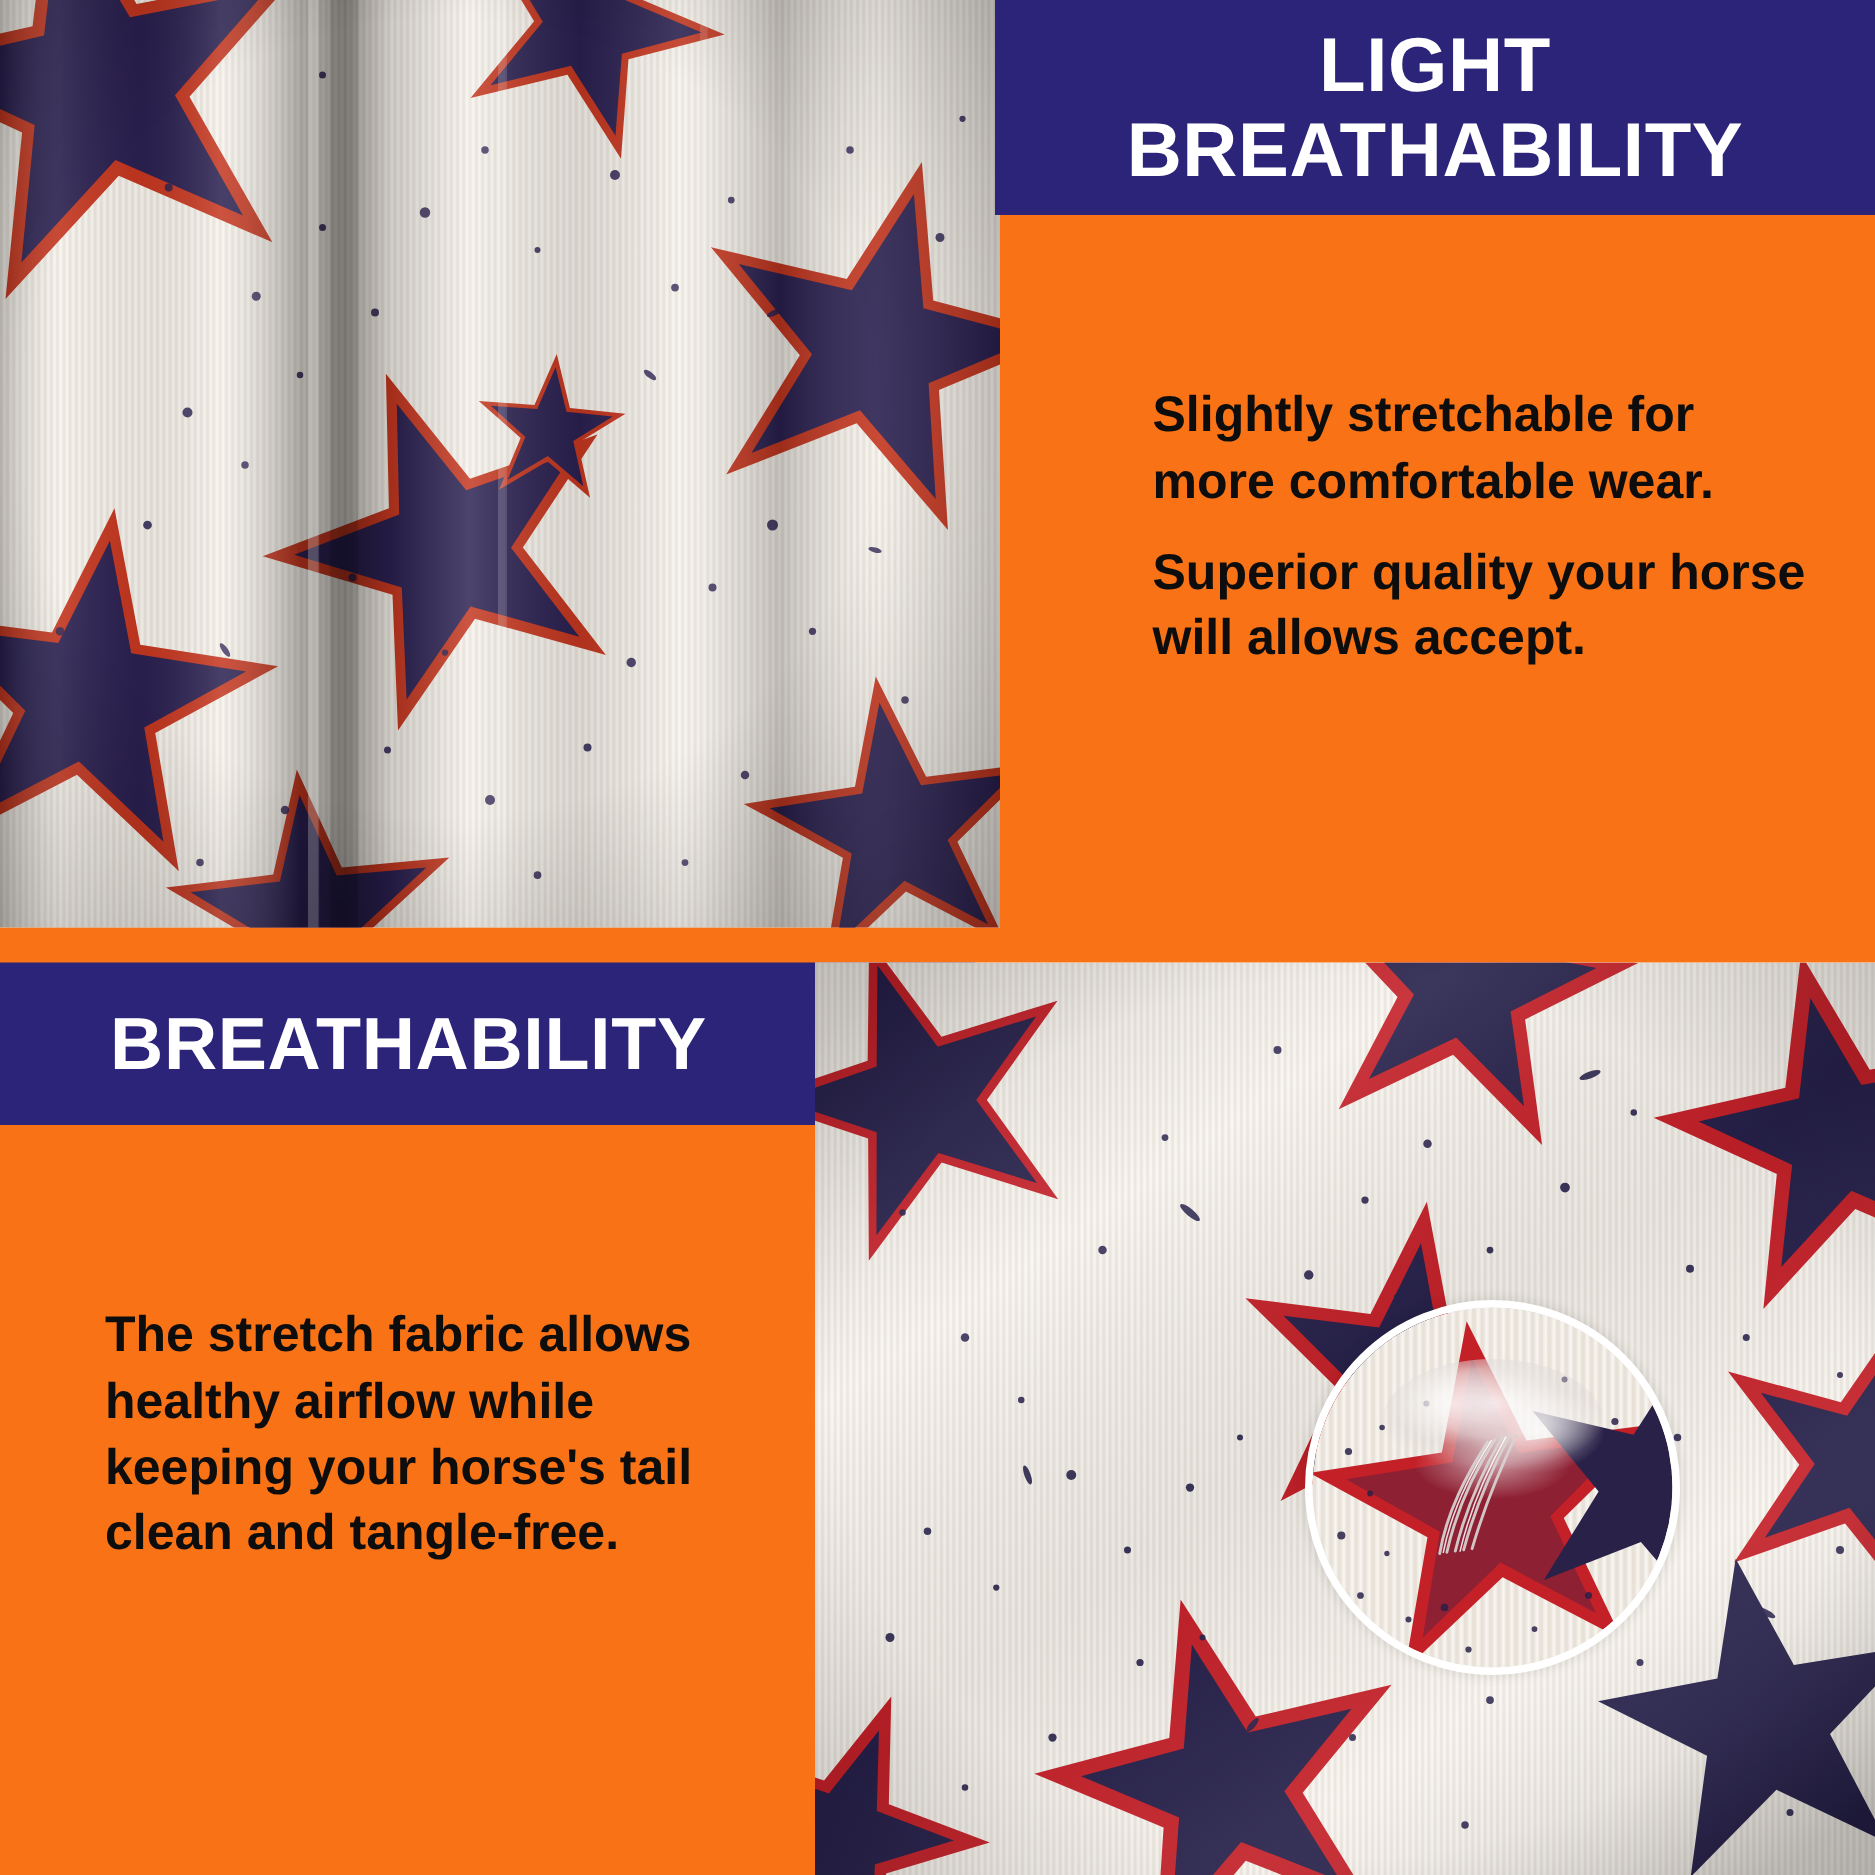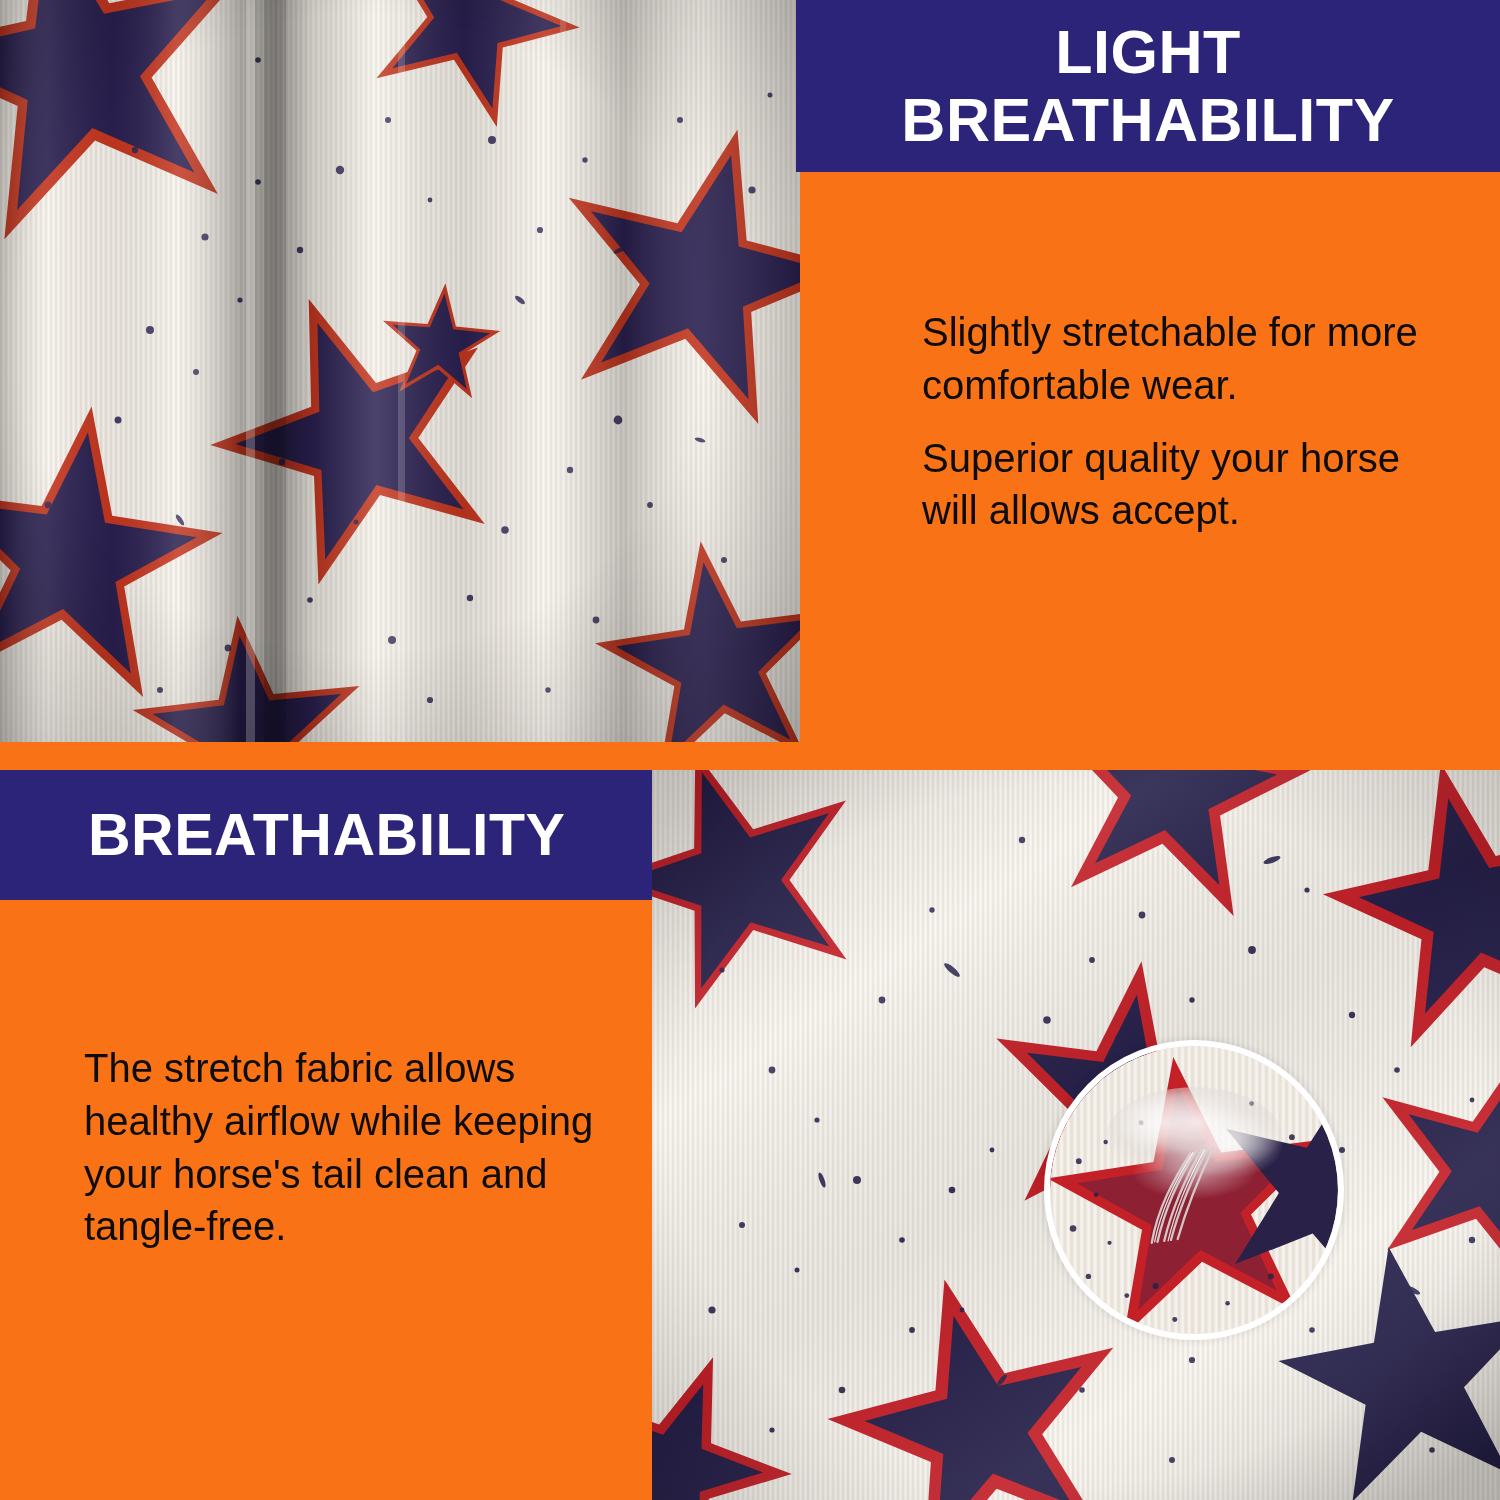--- a/index.html
+++ b/index.html
@@ -56,20 +56,21 @@
   #banner-stretch .banner-title { font-size: 61px; }
   #banner-breathe .banner-title { font-size: 59px; text-align: left; }
 
   
   .copy {
     position: absolute;
     color: #0d0d0d;
     font-size: 40px;
     line-height: 1.32;
     font-family: "Liberation Sans", sans-serif;
+    font-weight: bold;
   }
   #copy-stretch { left: 922px; top: 306px; width: 540px; }
   #copy-breathe { left: 84px; top: 1042px; width: 540px; }
   .copy p { margin: 0 0 20px 0; }
   .copy p:last-child { margin-bottom: 0; }
 
   
   #magnifier-circle {
     position: absolute;
     left: 1044px; top: 1040px;

